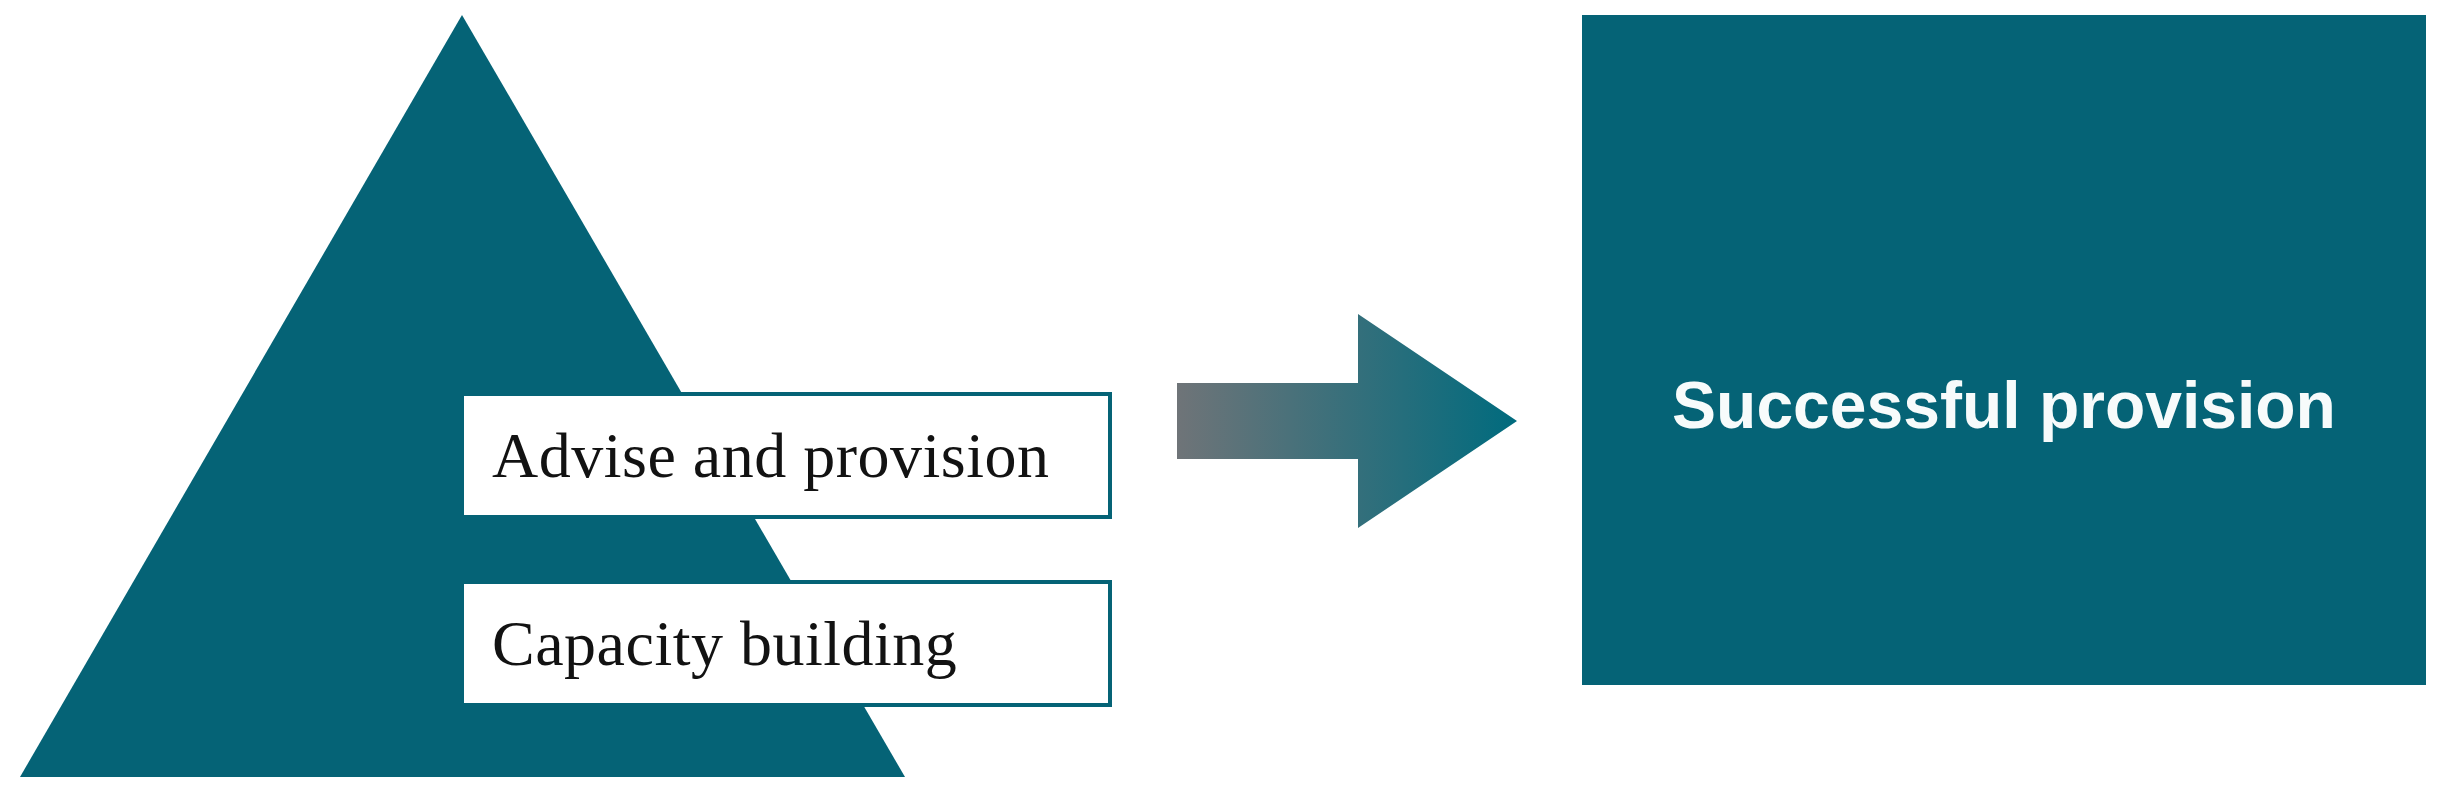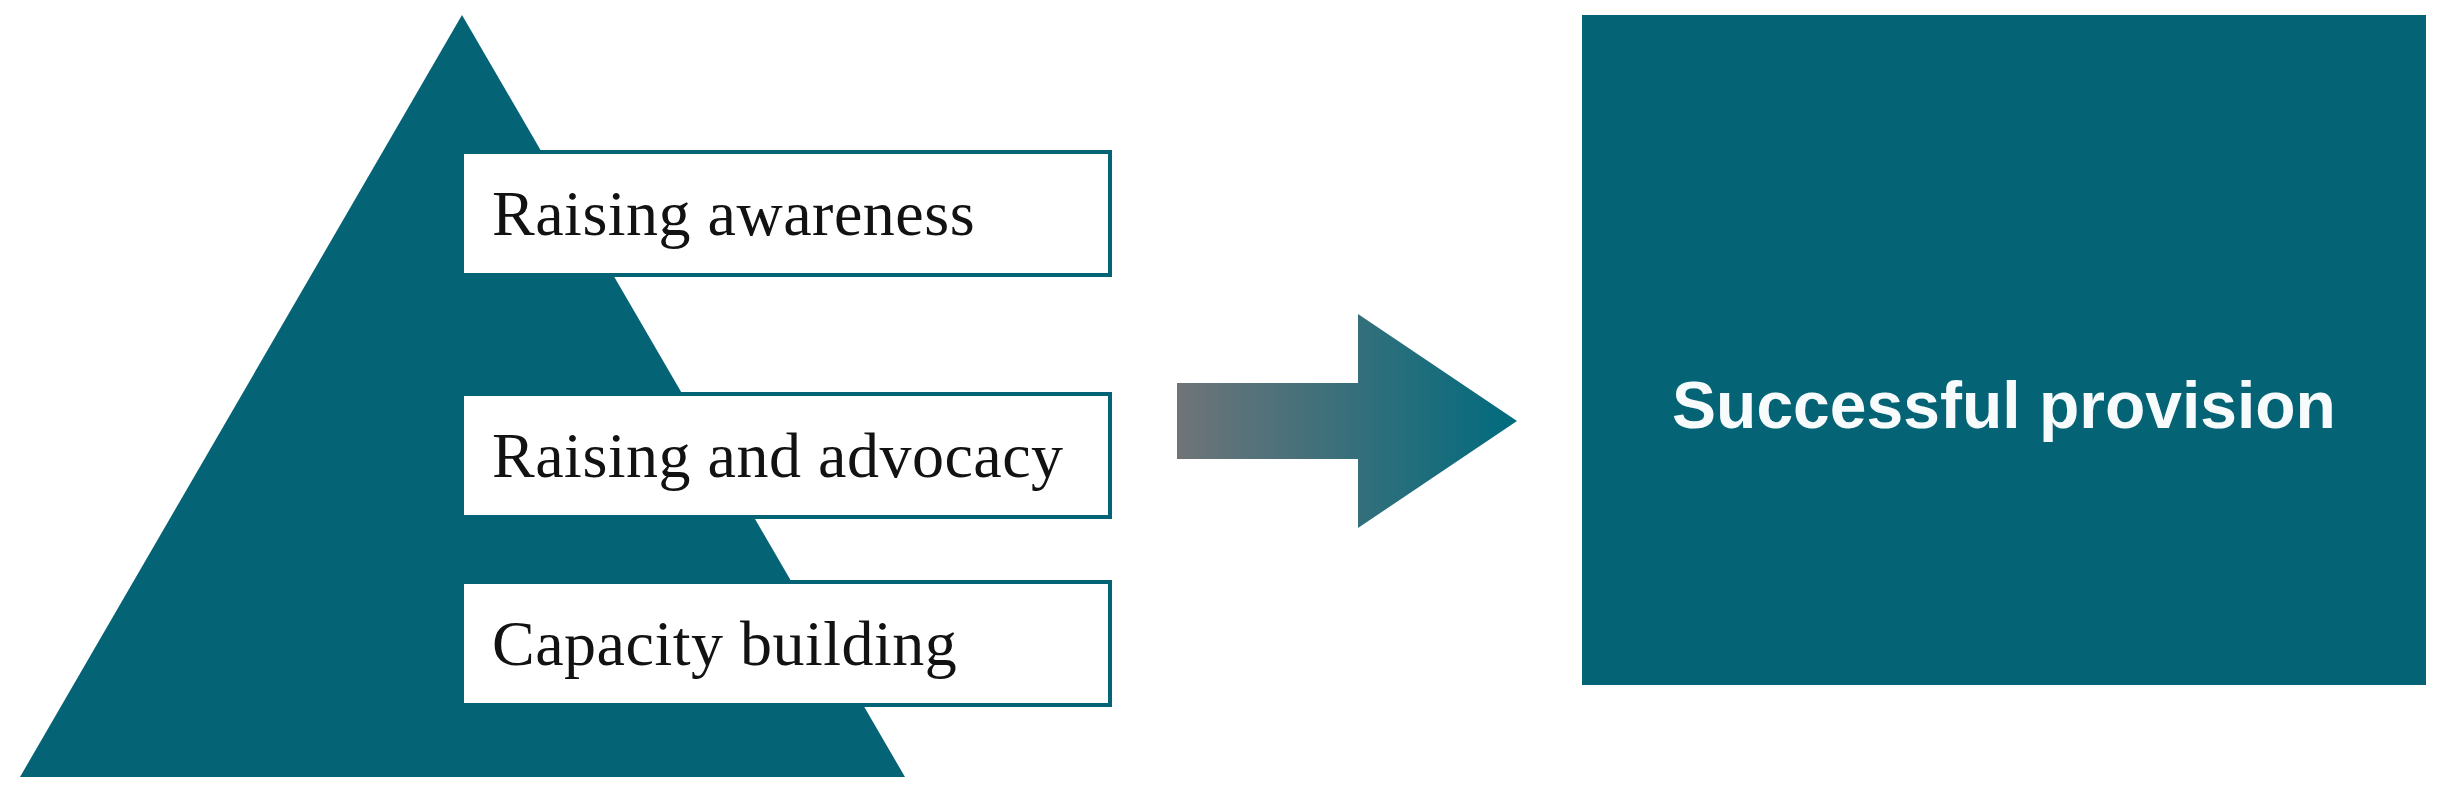--- a/index.html
+++ b/index.html
@@ -72,25 +72,22 @@
 </style>
 </head>
 <body>
 
 <div class="stage">
 
   <svg class="layer-svg" viewBox="0 0 2456 803" aria-hidden="true">
     <polygon id="pyramid-polygon" points="462,15 905,777 20,777" fill="#056376"></polygon>
   </svg>
 
-  <div class="level-box" id="level-1">
-    <span class="label">Raising awareness</span>
-  </div>
   <div class="level-box" id="level-2">
-    <span class="label">Raising and advocacy</span>
+    <span class="label">Advise and provision</span>
   </div>
   <div class="level-box" id="level-3">
     <span class="label">Capacity building</span>
   </div>
 
   <svg class="layer-svg" viewBox="0 0 2456 803" aria-hidden="true">
     <defs>
       <linearGradient id="arrowGrad" x1="0" y1="0" x2="1" y2="0">
         <stop id="grad-start" offset="0" stop-color="#6f7478"></stop>
         <stop id="grad-end" offset="1" stop-color="#006b7e"></stop>

